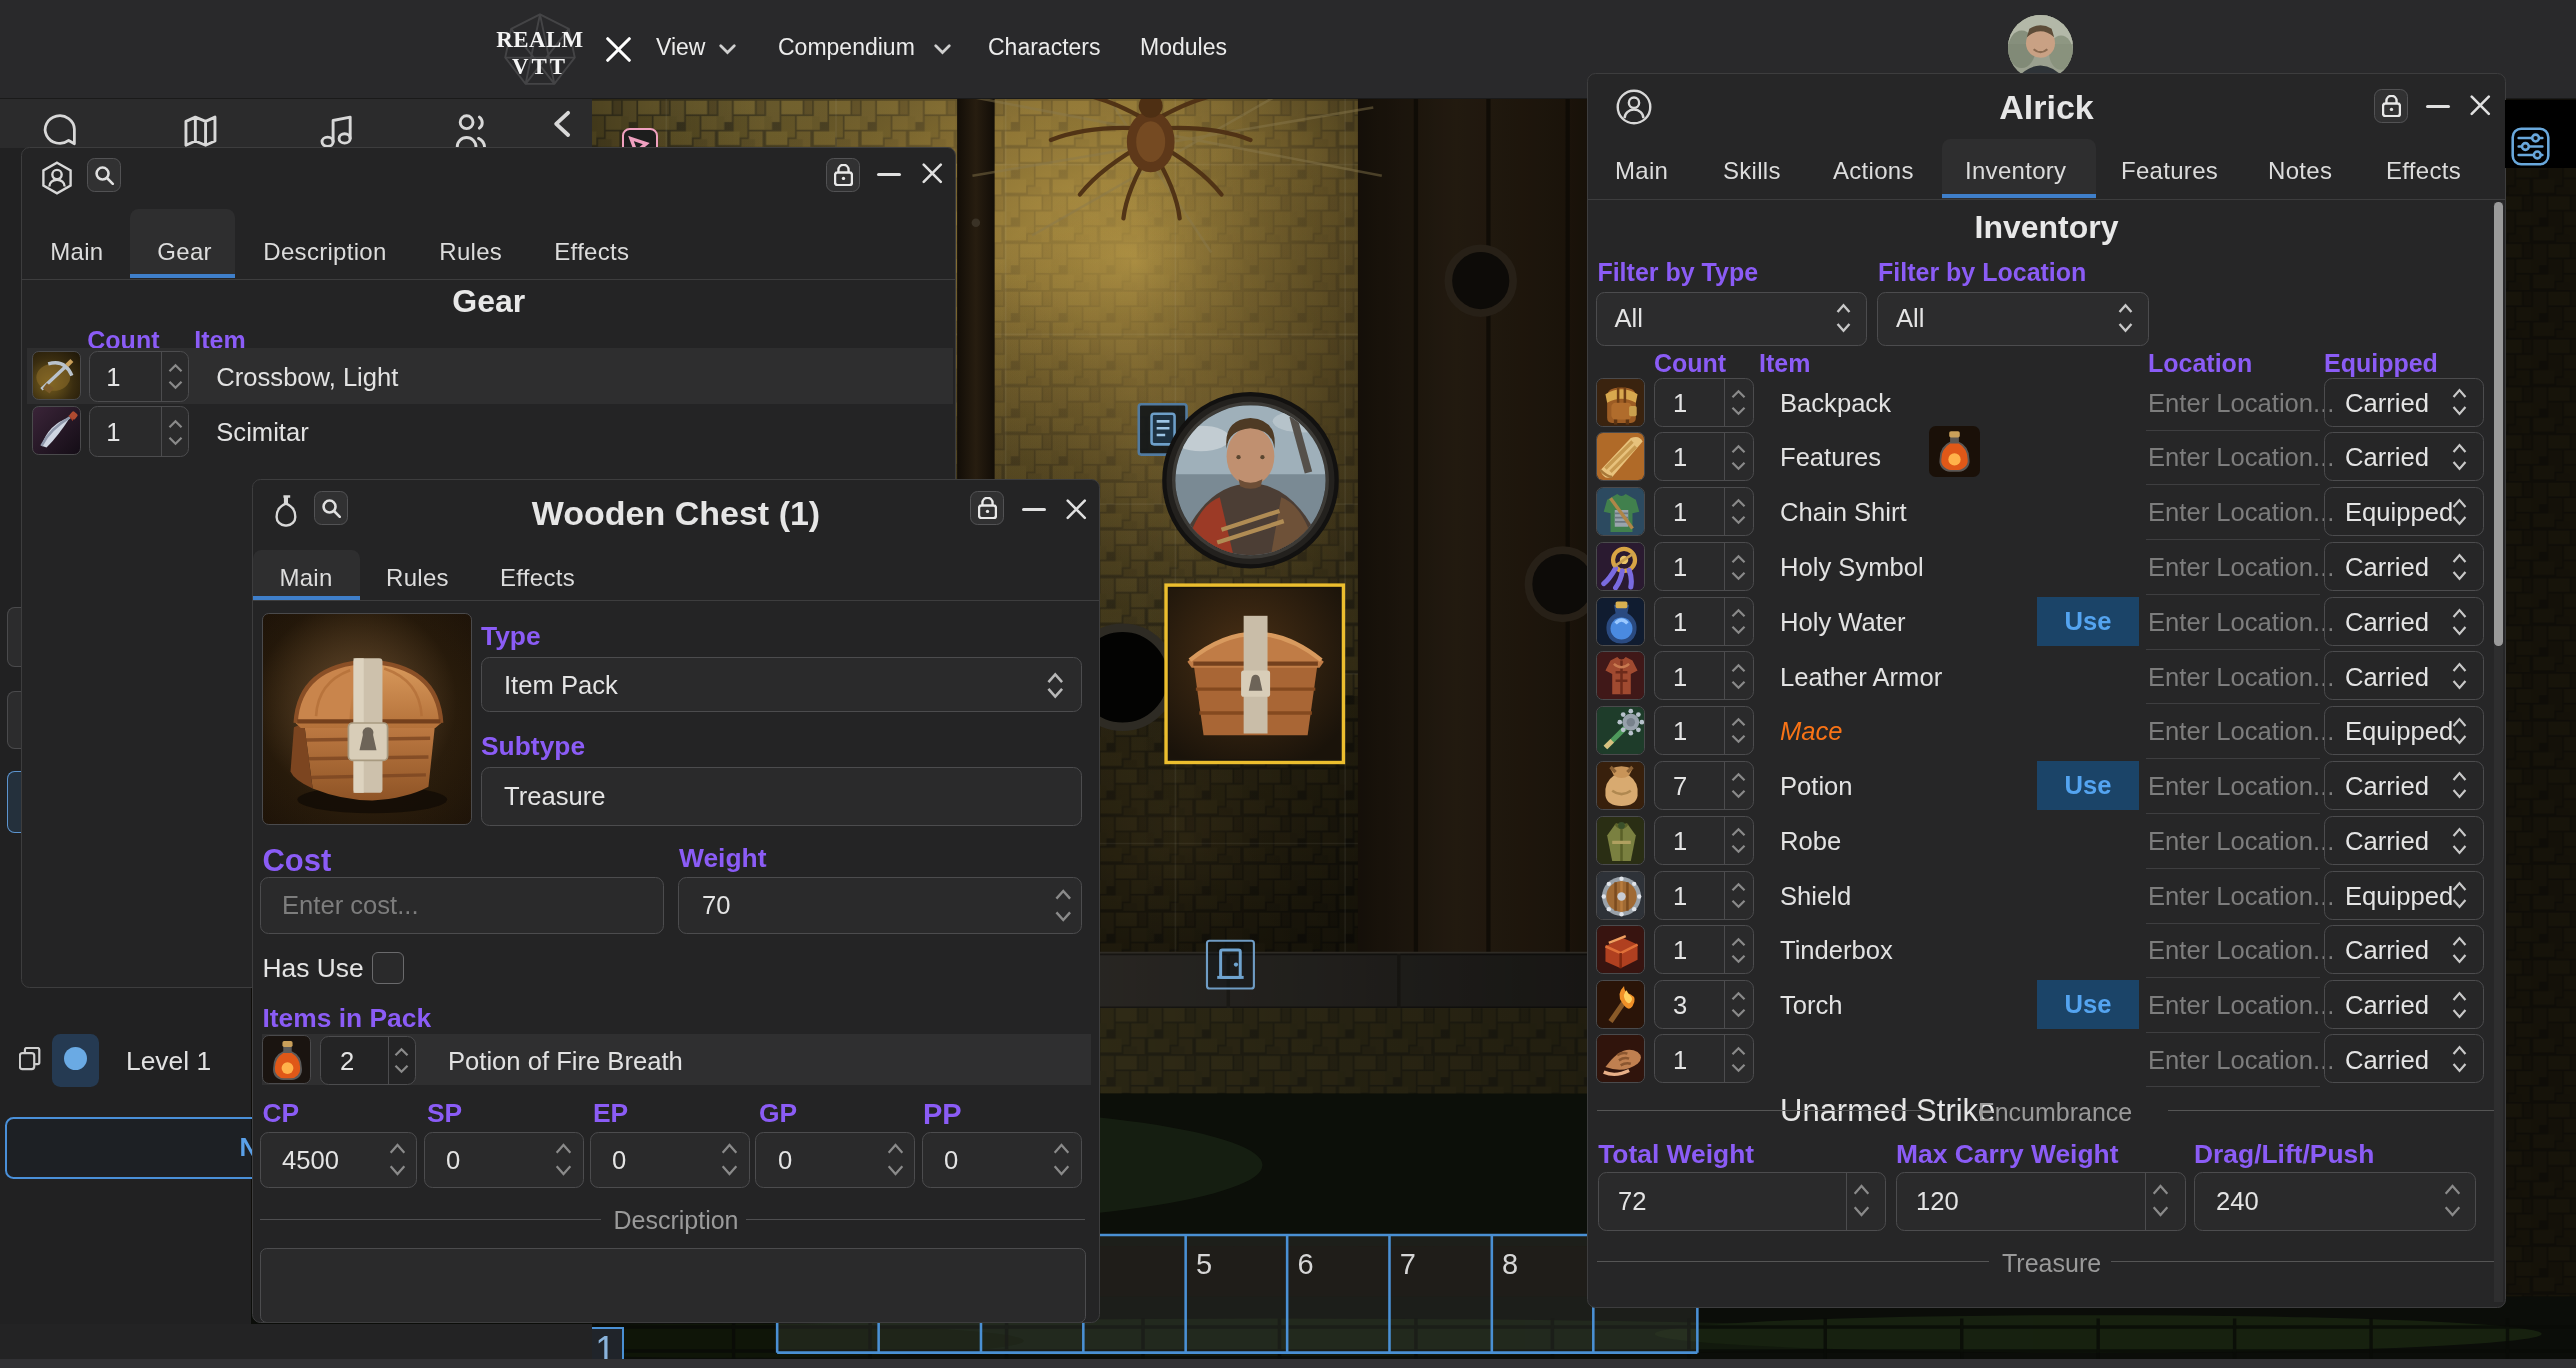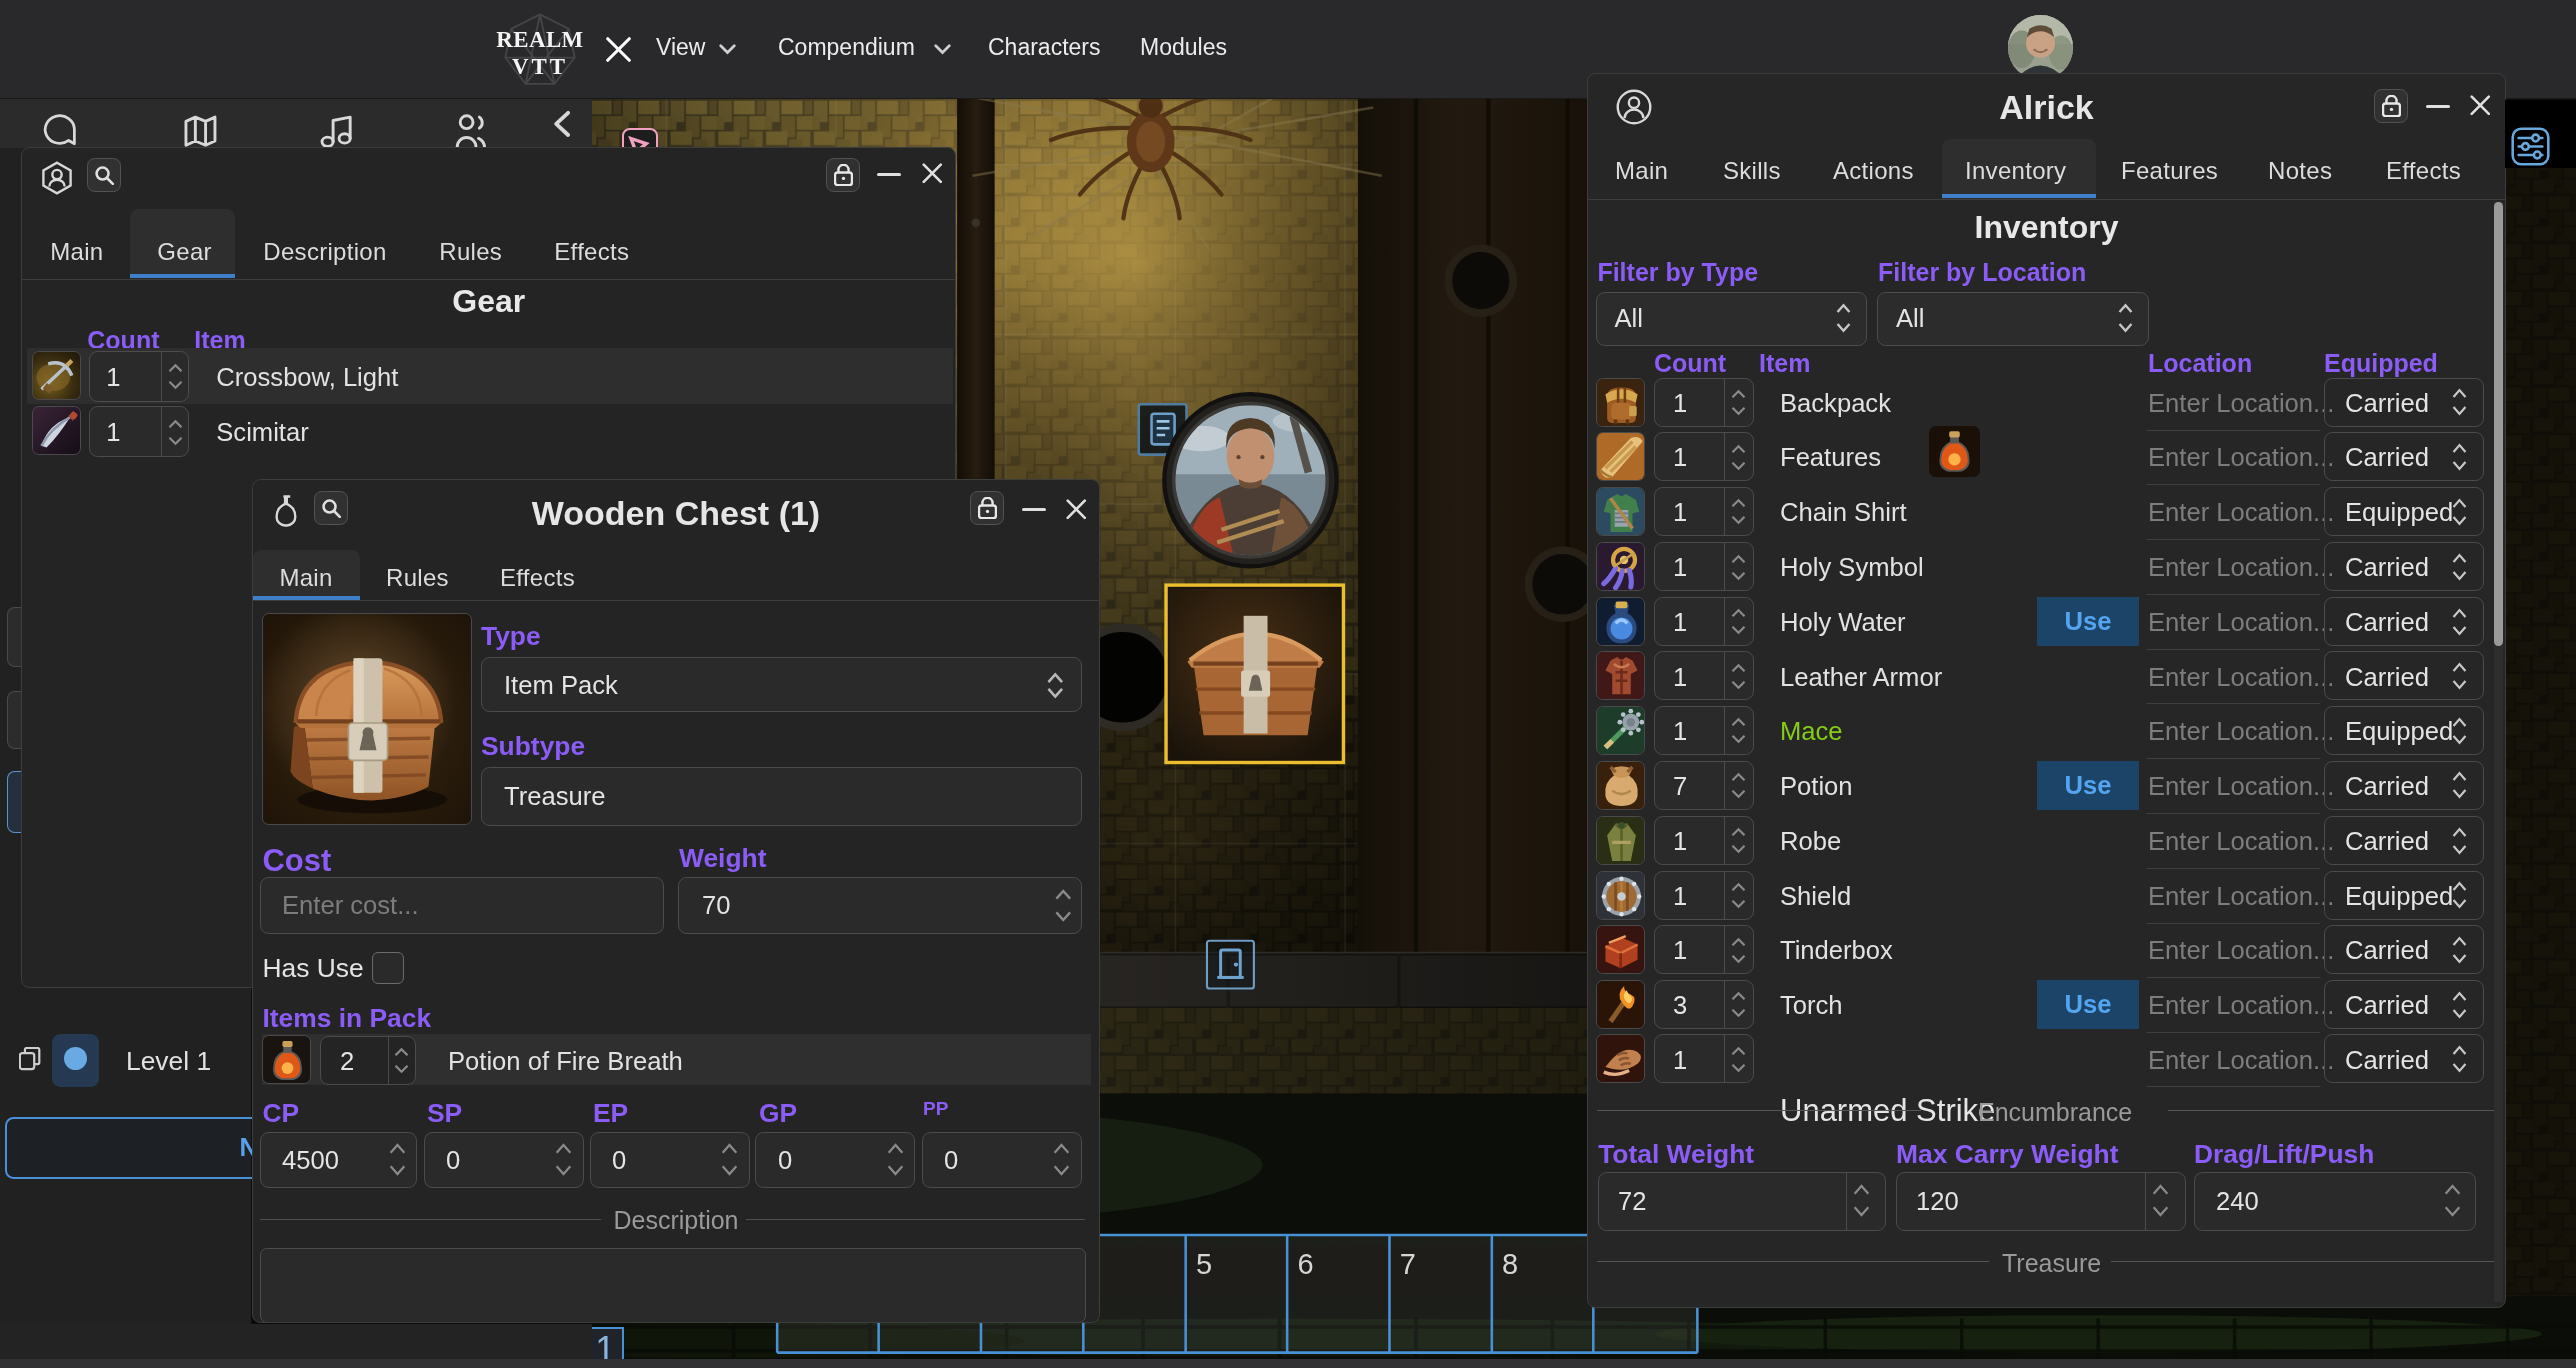--- a/index.html
+++ b/index.html
@@ -481,21 +481,21 @@
   <svg class="abs" style="left:139px;top:565px;" width="19" height="31" viewBox="0 0 22 36">
       <path d="M4 12 L11 5 L18 12" stroke="#8a8a8a" stroke-width="2.6" fill="none"></path>
       <path d="M4 24 L11 31 L18 24" stroke="#8a8a8a" stroke-width="2.6" fill="none"></path>
     </svg>
   <div class="abs" style="left:195px;top:567px;font-size:25.6px;color:#e2e2e2;">Potion of Fire Breath</div>
 
   <div class="hdr abs" style="left:9.4px;top:618px;font-size:26.4px;">CP</div>
   <div class="hdr abs" style="left:174px;top:618px;font-size:26.4px;">SP</div>
   <div class="hdr abs" style="left:340px;top:618px;font-size:26.4px;">EP</div>
   <div class="hdr abs" style="left:506px;top:618px;font-size:26.4px;">GP</div>
-  <div class="hdr abs" style="left:670px;top:618px;font-size:19px;">PP</div>
+  <div class="hdr abs" style="left:670px;top:618px;font-size:29px;">PP</div>
   <div class="inp" style="left:6.8px;top:652px;width:157px;height:56px;"></div>
   <div class="abs" style="left:29px;top:666px;font-size:25.6px;">4500</div>
   <svg class="abs" style="left:135px;top:659px;" width="19" height="41" viewBox="0 0 22 48">
       <path d="M3 16 L11 7 L19 16" stroke="#8a8a8a" stroke-width="2.6" fill="none"></path>
       <path d="M3 32 L11 41 L19 32" stroke="#8a8a8a" stroke-width="2.6" fill="none"></path>
     </svg>
   <div class="inp" style="left:171px;top:652px;width:160px;height:56px;"></div>
   <div class="abs" style="left:193px;top:666px;font-size:25.6px;">0</div>
   <svg class="abs" style="left:301px;top:659px;" width="19" height="41" viewBox="0 0 22 48">
       <path d="M3 16 L11 7 L19 16" stroke="#8a8a8a" stroke-width="2.6" fill="none"></path>
@@ -736,21 +736,21 @@
             <circle cx="31" cy="27" r="2.8"></circle>
           </g>
         </svg></div>
       <div class="inp" style="left:66px;top:632px;width:100px;height:49px;"></div>
       <div class="abs" style="left:85px;top:643px;font-size:25.6px;">1</div>
       <div class="abs" style="left:136px;top:632px;width:0.9px;height:49px;background:#4c4c4e;"></div>
       <svg class="abs" style="left:141px;top:641px;" width="19" height="31" viewBox="0 0 22 36">
         <path d="M4 12 L11 5 L18 12" stroke="#8a8a8a" stroke-width="2.6" fill="none"></path>
         <path d="M4 24 L11 31 L18 24" stroke="#8a8a8a" stroke-width="2.6" fill="none"></path>
       </svg>
-      <div class="abs" style="left:192px;top:643px;font-size:25.6px;color:#84cc16;">Mace</div>
+      <div class="abs" style="left:192px;top:643px;font-size:25.6px;color:#f97316;font-style:italic;">Mace</div>
       <div class="abs ph" style="left:560px;top:643px;font-size:25.6px;">Enter Location...</div>
       <div class="abs" style="left:558px;top:684px;width:174px;height:0.9px;background:#3e3e40;"></div>
       <div class="inp" style="left:736px;top:632px;width:160px;height:49px;background:transparent;"></div>
       <div class="abs" style="left:757px;top:643px;font-size:25.6px;">Equipped</div>
       <svg class="abs" style="left:863px;top:640px;" width="17" height="34" viewBox="0 0 20 40">
         <path d="M3 14 L10 6 L17 14" stroke="#c8c8c8" stroke-width="2.6" fill="none"></path>
         <path d="M3 26 L10 34 L17 26" stroke="#c8c8c8" stroke-width="2.6" fill="none"></path>
       </svg>
       <div class="rowicon" style="left:7.7px;top:687px;"><svg width="49" height="49" viewBox="0 0 58 58">
           <rect width="58" height="58" fill="#38200c"></rect>

